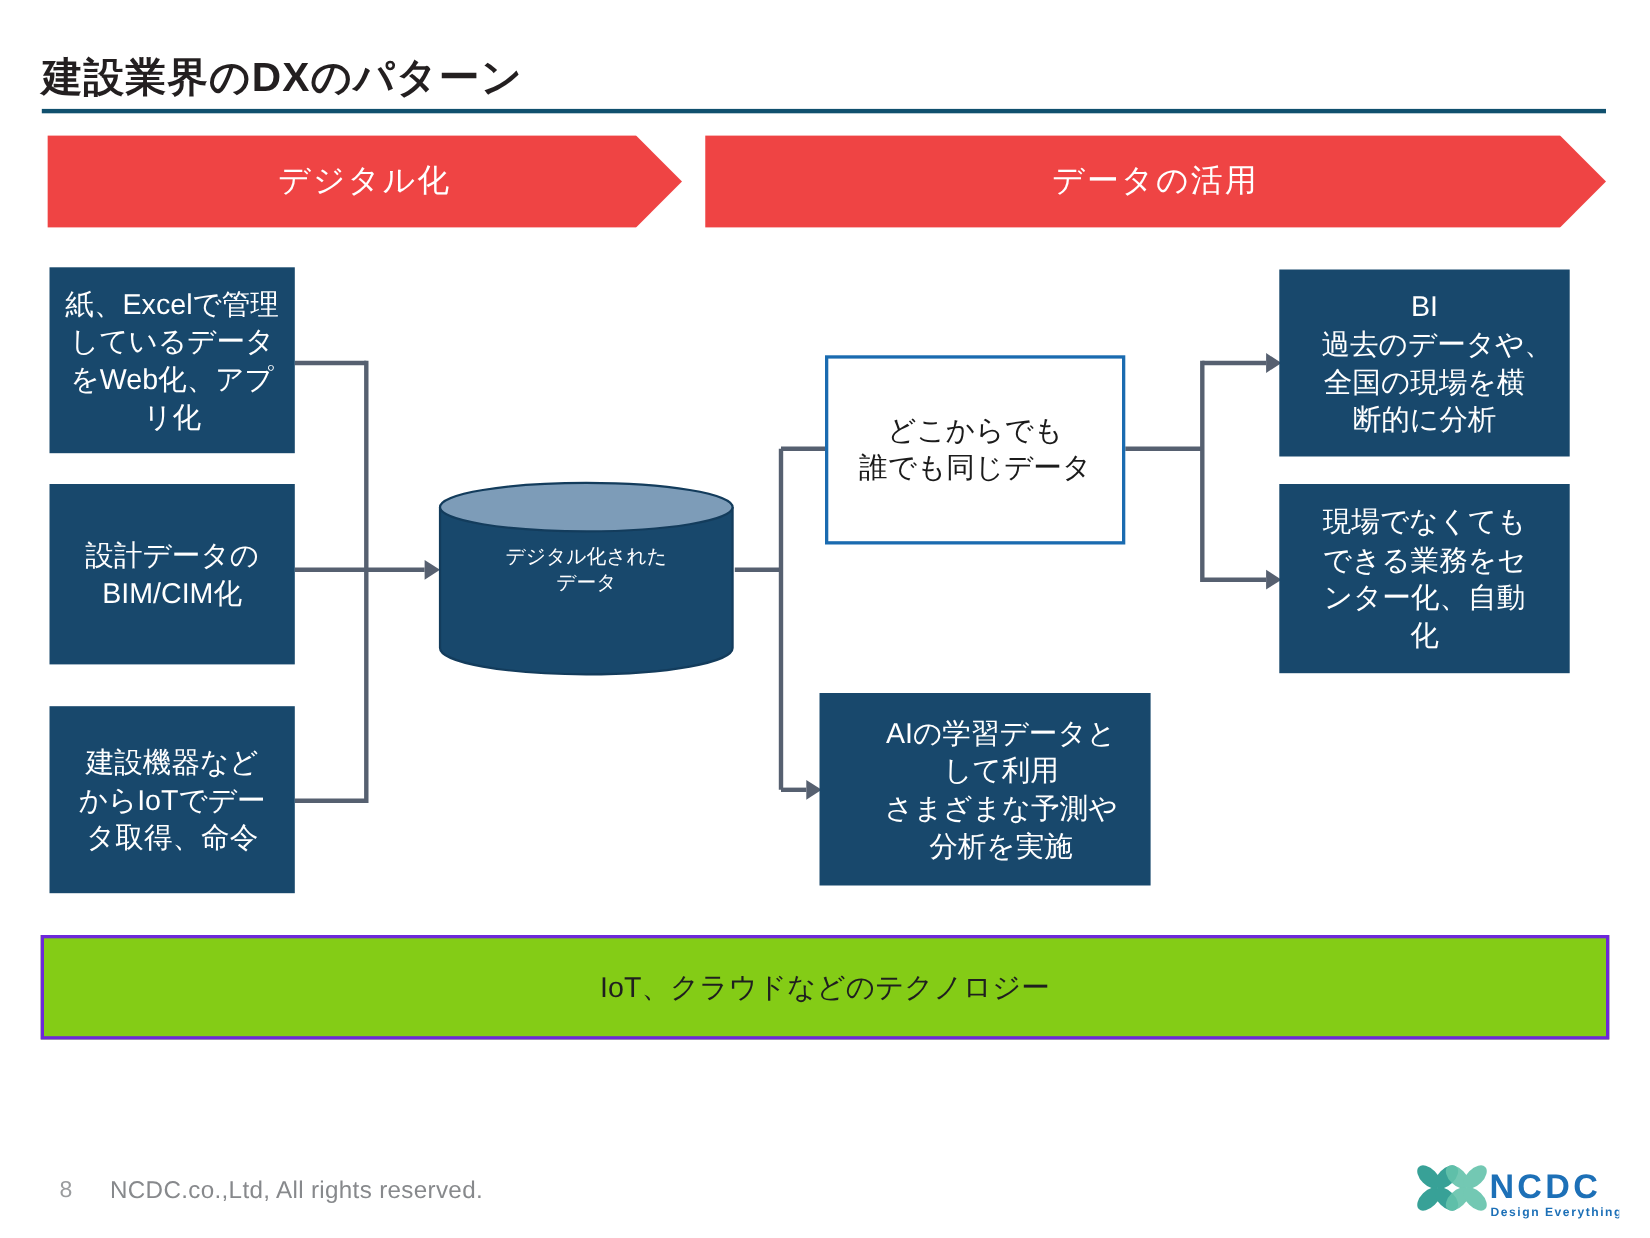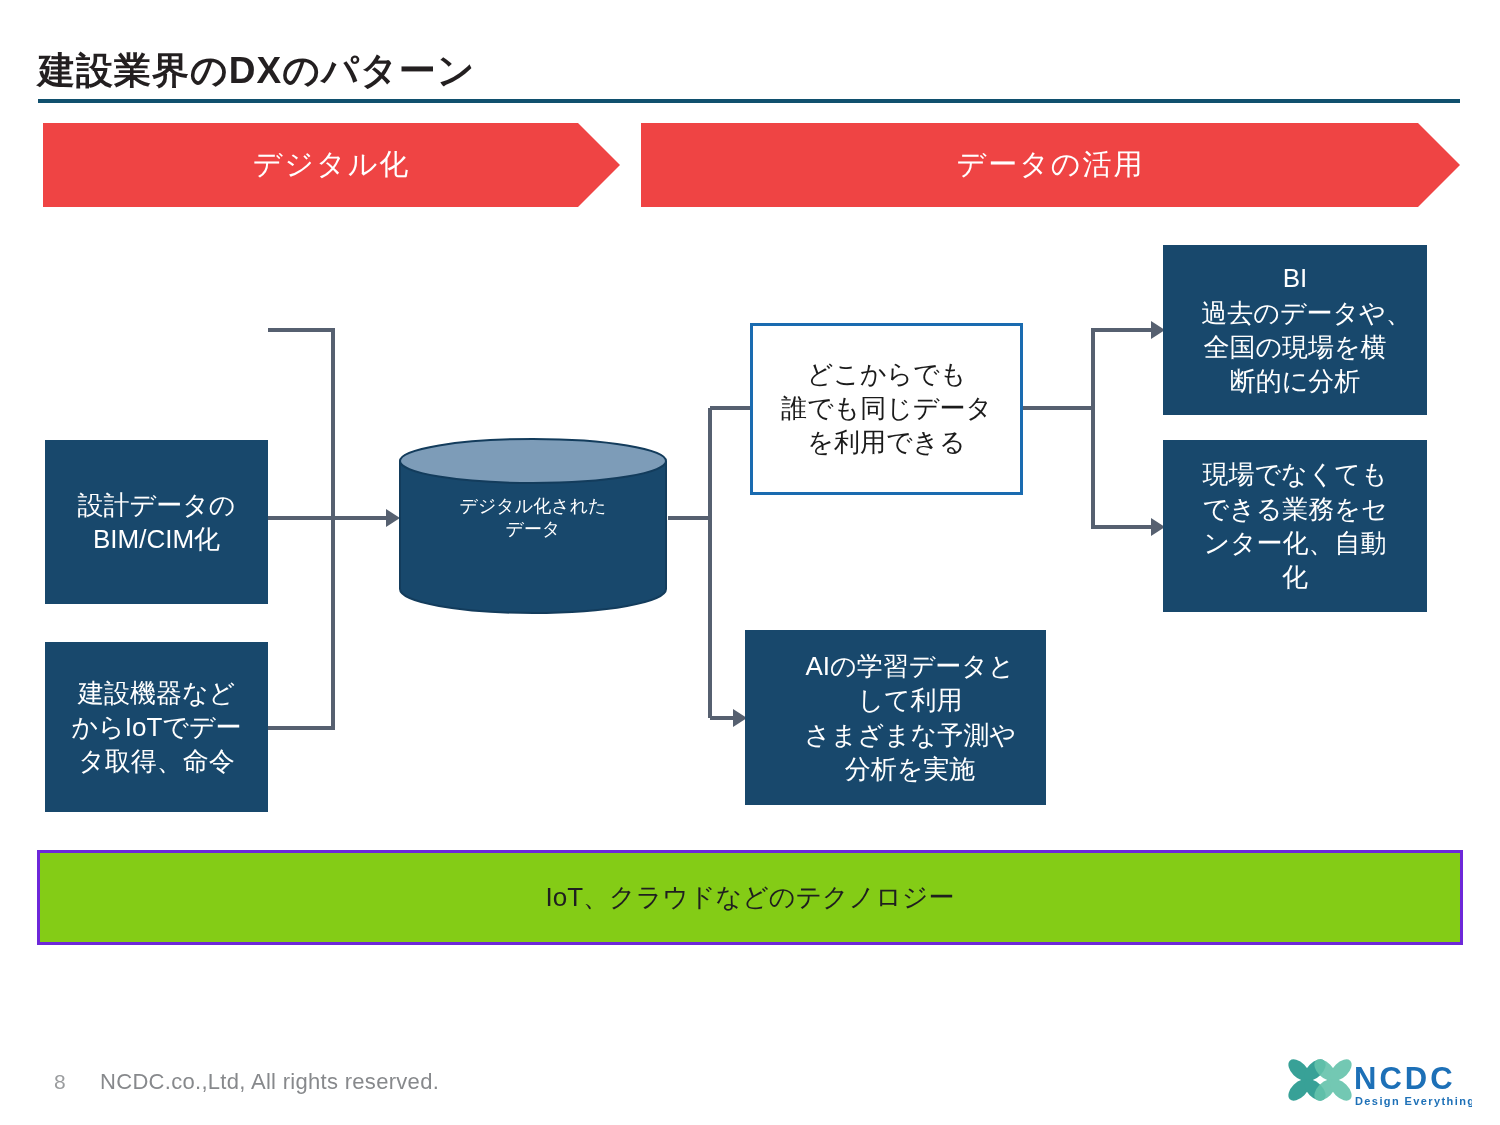--- a/index.html
+++ b/index.html
@@ -74,20 +74,28 @@
       <path d="M1093,527 H1151"></path>
     </g>
     <g fill="#566070">
       <polygon points="386,509 386,527 400,518"></polygon>
       <polygon points="733,709 733,727 747,718"></polygon>
       <polygon points="1151,321 1151,339 1165,330"></polygon>
       <polygon points="1151,518 1151,536 1165,527"></polygon>
     </g>
   </svg>
 
+  <div class="navy-box src src1">
+    <div>
+        <span style="display: block;">紙、Excelで管理</span>
+        <span style="display: block;">しているデータ</span>
+        <span style="display: block;">をWeb化、アプ</span>
+        <span style="display: block;">リ化</span>
+      </div>
+  </div>
   <div class="navy-box src src2">
     <div>
         <span style="display: block;">設計データの</span>
         <span style="display: block;">BIM/CIM化</span>
       </div>
   </div>
   <div class="navy-box src src3">
     <div>
         <span style="display: block;">建設機器など</span>
         <span style="display: block;">からIoTでデー</span>
@@ -103,21 +111,20 @@
     <div class="cyl-label">
         <span style="display: block;">デジタル化された</span>
         <span style="display: block;">データ</span>
       </div>
   </div>
 
   <div class="benefit-box">
     <div>
         <span style="display: block;">どこからでも</span>
         <span style="display: block;">誰でも同じデータ</span>
-        <span style="display: block;">を利用できる</span>
       </div>
   </div>
 
   <div class="navy-box ai-box">
     <div>
         <span style="display: block;">AIの学習データと</span>
         <span style="display: block;">して利用</span>
         <span style="display: block;">さまざまな予測や</span>
         <span style="display: block;">分析を実施</span>
       </div>

